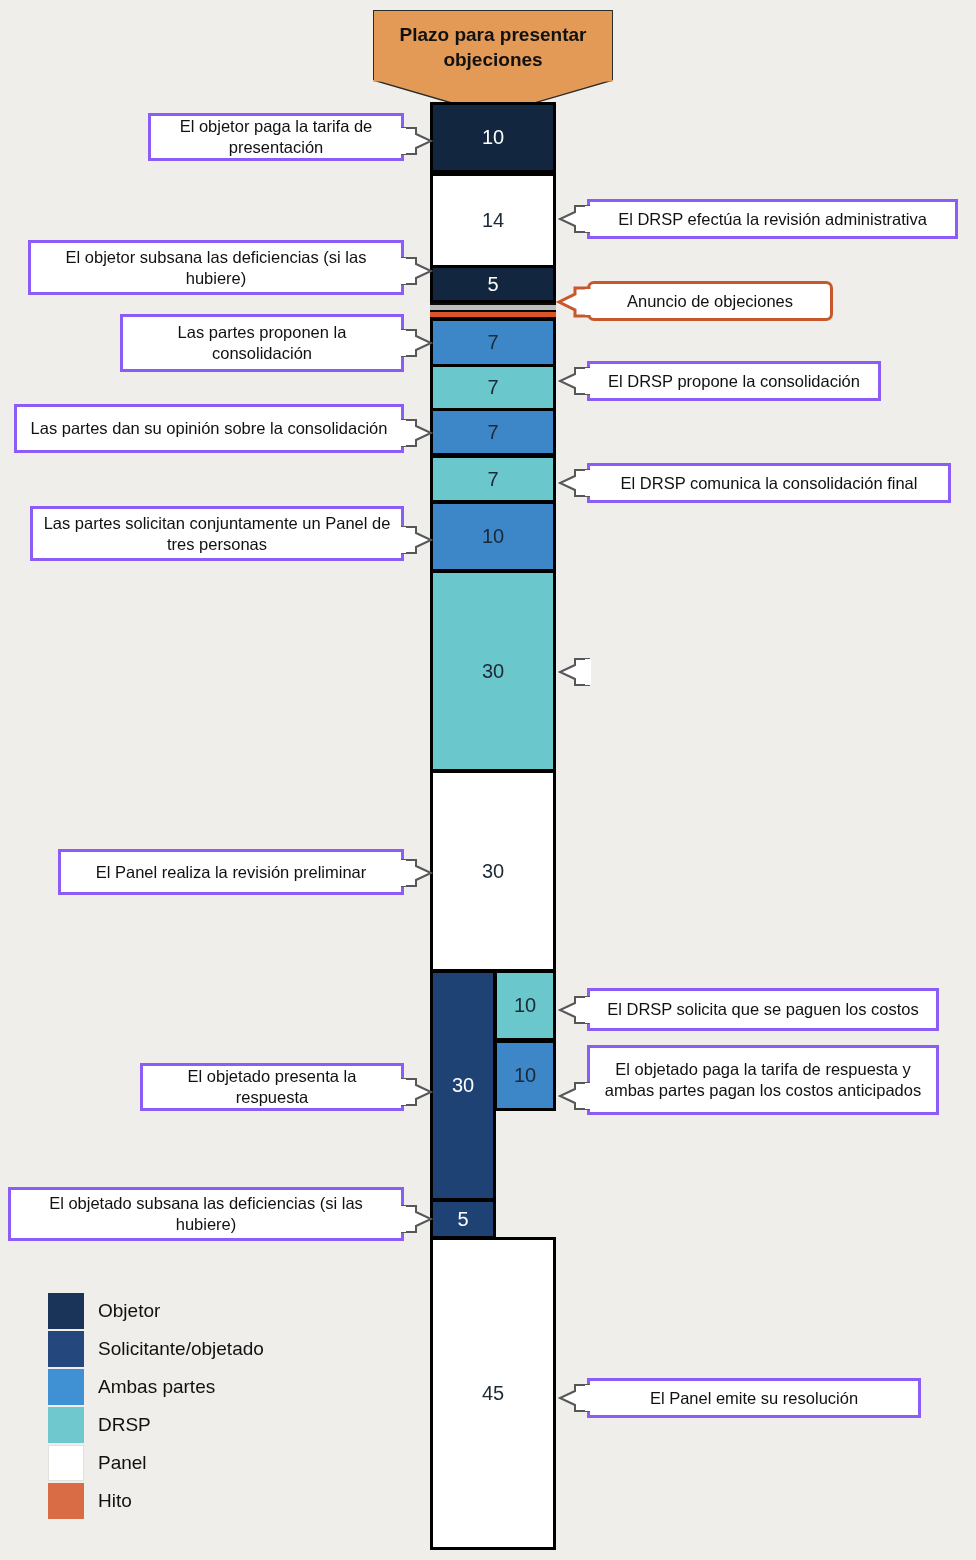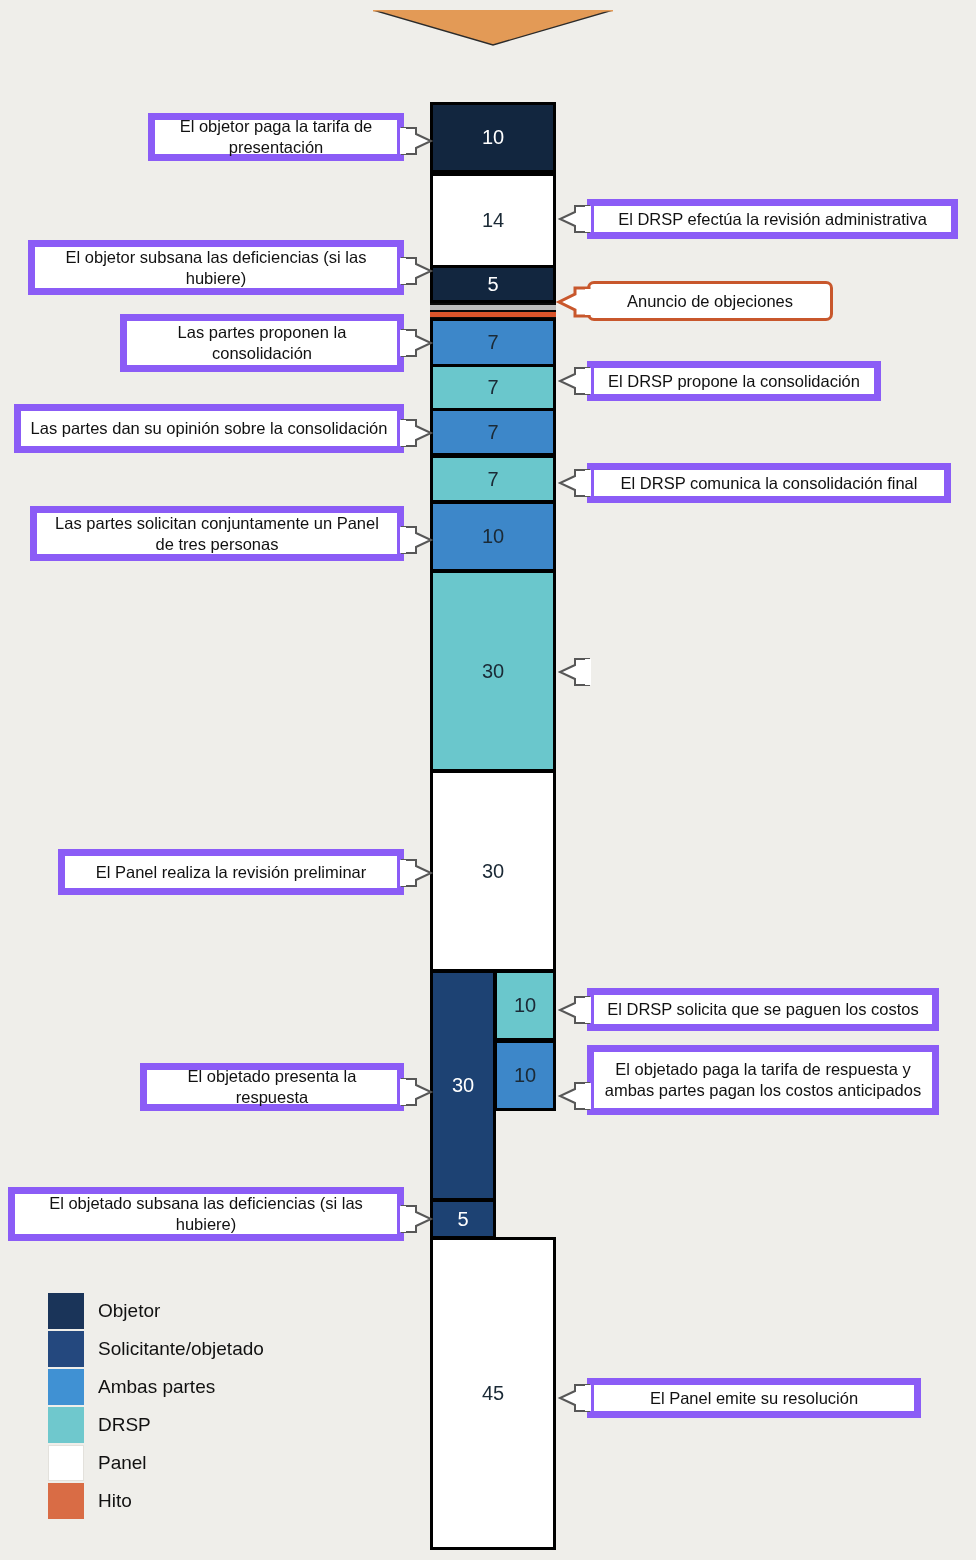--- a/index.html
+++ b/index.html
@@ -61,21 +61,21 @@
     background: #bdbdbd;
     border-top: 2px solid #0a0a0a;
     border-bottom: 1px solid #0a0a0a;
   }
 
   
   .callout {
     position: absolute;
     box-sizing: border-box;
     background: #ffffff;
-    border: 7px solid #8b5cf6;
+    border: 3px solid #8b5cf6;
     display: flex;
     align-items: center;
     justify-content: center;
     text-align: center;
     font-size: 16.5px;
     line-height: 21px;
     color: #111;
     padding: 4px 8px;
   }
   .callout .ctext { display: block; width: 100%; }
@@ -117,20 +117,24 @@
     color: #111;
     white-space: nowrap;
   }
 </style>
 </head>
 <body>
 
 <div id="stage">
 
   <div class="banner" style="left:373px; top:10px; width:240px;">
+    <div class="banner-body">
+      <span>Plazo para presentar</span><br>
+      <span>objeciones</span>
+    </div>
     <svg width="240" height="36" style="display:block">
       <polygon points="0,0 240,0 120,35" fill="#e39a56" stroke="#2b2b2b" stroke-width="1.4"></polygon>
       <line x1="0" y1="0" x2="240" y2="0" stroke="#e39a56" stroke-width="3"></line>
     </svg>
   </div>
 
   <div class="bar light-text" style="left:430px; top:102px; width:126px; height:71px; background:#12263f;">
     <span>10</span>
   </div>
 

